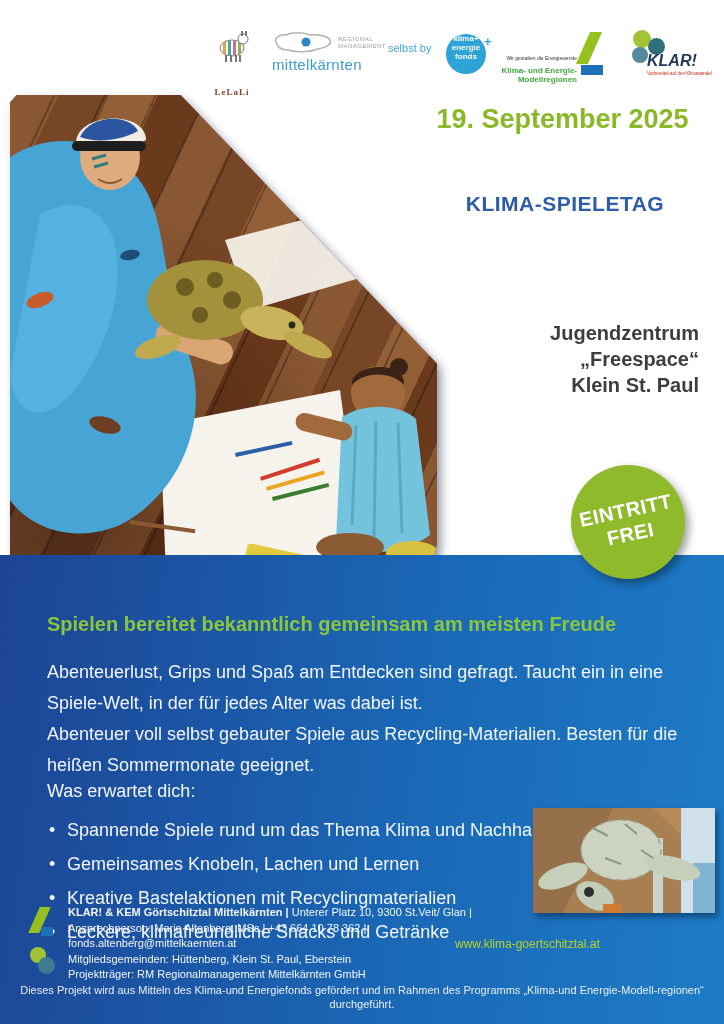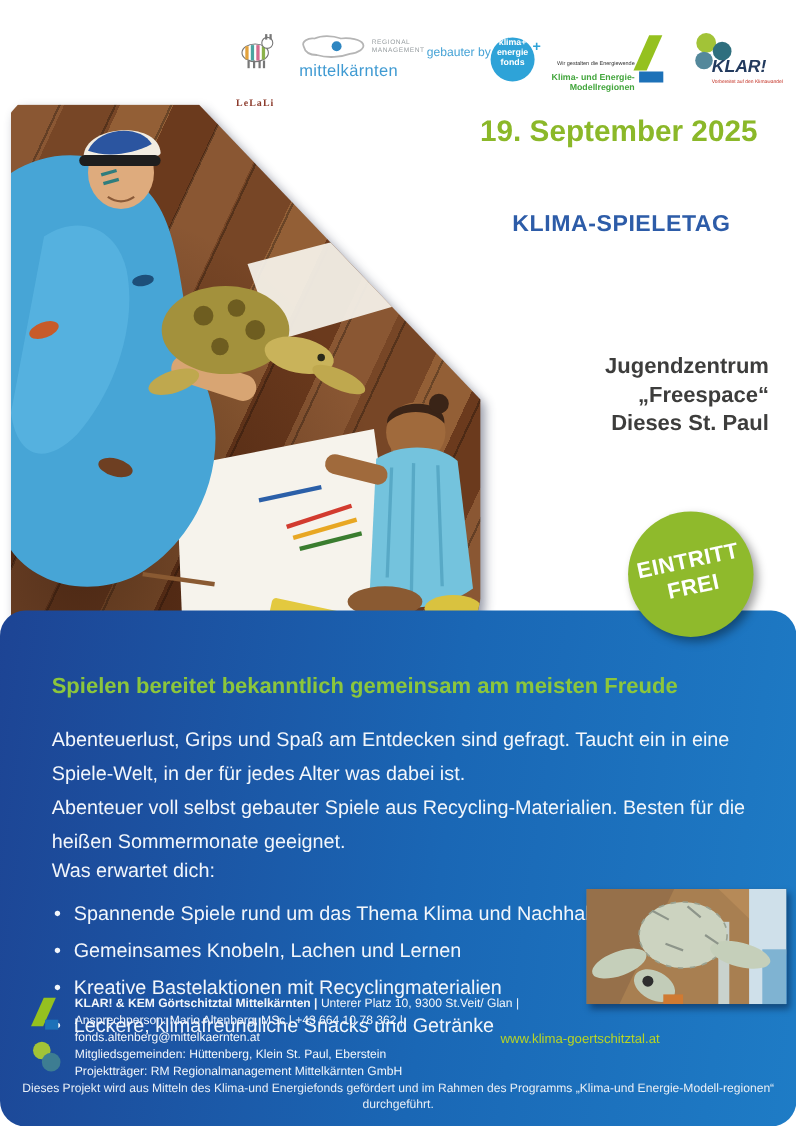--- a/index.html
+++ b/index.html
@@ -54,21 +54,21 @@
   .location{position:absolute;right:25px;top:320px;text-align:right;
             font-size:20px;font-weight:bold;color:#3d3d3c;line-height:26px;}
   .badge{position:absolute;left:571px;top:465px;width:114px;height:114px;border-radius:50%;
          background:#8fba2c;box-shadow:3px 5px 9px rgba(0,0,0,.38);
          display:flex;flex-direction:column;align-items:center;justify-content:center;
          transform:rotate(-12deg);color:#fff;font-weight:bold;font-size:20px;line-height:24px;
          letter-spacing:.5px;z-index:5;}
 
   
   .band{position:absolute;left:0;top:555px;width:724px;height:469px;
-        background:linear-gradient(98deg,#1d4494 0%,#1a67b5 55%,#1e7cc6 100%);border-radius:23px;}
+        background:linear-gradient(98deg,#1d4494 0%,#1a67b5 55%,#1e7cc6 100%);}
   .band h2{position:absolute;left:47px;top:58px;margin:0;font-size:20px;font-weight:bold;color:#8cc63c;}
   .p1{position:absolute;left:47px;top:102px;width:645px;margin:0;font-size:18px;color:#f2f6fb;line-height:31px;}
   .p2{position:absolute;left:47px;top:164px;width:645px;margin:0;font-size:18px;color:#f2f6fb;line-height:31px;}
   .intro{position:absolute;left:47px;top:226px;margin:0;font-size:18px;color:#f2f6fb;}
   .bullets{position:absolute;left:47px;top:258px;margin:0;padding:0;list-style:none;
            font-size:18px;color:#f2f6fb;}
   .bullets li{position:relative;padding-left:20px;line-height:34px;}
   .bullets li::before{content:"•";position:absolute;left:2px;top:0;font-size:18px;}
 
   
@@ -121,21 +121,21 @@
         <path d="M4 12 C2 8 8 4 14 5 C20 2 30 2 38 5 C46 4 56 6 58 10 C60 14 54 18 46 19 C38 22 26 23 16 20 C8 20 5 16 4 12 Z" fill="none" stroke="#b5b5b5" stroke-width="1.6"></path>
         <circle cx="34" cy="12" r="4.5" fill="#2e86c1"></circle>
       </svg>
       <span class="caps">
         <span>REGIONAL</span><br><span>MANAGEMENT</span>
       </span>
       <span class="mk">mittelkärnten</span>
     </div>
 
     <div class="logo fonds">
-      <span class="pb">gebauter by</span>
+      <span class="pb">selbst by</span>
       <span class="circ">
         <span>klima+</span>
         <span>energie</span>
         <span>fonds</span>
       </span>
       <span class="plus">+</span>
     </div>
 
     <div class="logo kem">
       <span class="t">
@@ -208,21 +208,21 @@
         <ellipse cx="402" cy="458" rx="26" ry="12" fill="#d9c23f"></ellipse>
       </svg>
     </div>
   </div>
 
   <div class="date">19. September 2025</div>
   <div class="title">KLIMA-SPIELETAG</div>
   <div class="location">
     <span>Jugendzentrum</span><br>
     <span>„Freespace“</span><br>
-    <span>Dieses St. Paul</span>
+    <span>Klein St. Paul</span>
   </div>
   <div class="badge">
     <span>EINTRITT</span>
     <span>FREI</span>
   </div>
 
   <section class="band">
     <h2>Spielen bereitet bekanntlich gemeinsam am meisten Freude</h2>
     <p class="p1">Abenteuerlust, Grips und Spaß am Entdecken sind gefragt. Taucht ein in eine Spiele-Welt, in der für jedes Alter was dabei ist.</p>
     <p class="p2">Abenteuer voll selbst gebauter Spiele aus Recycling-Materialien. Besten für die heißen Sommermonate geeignet.</p>

